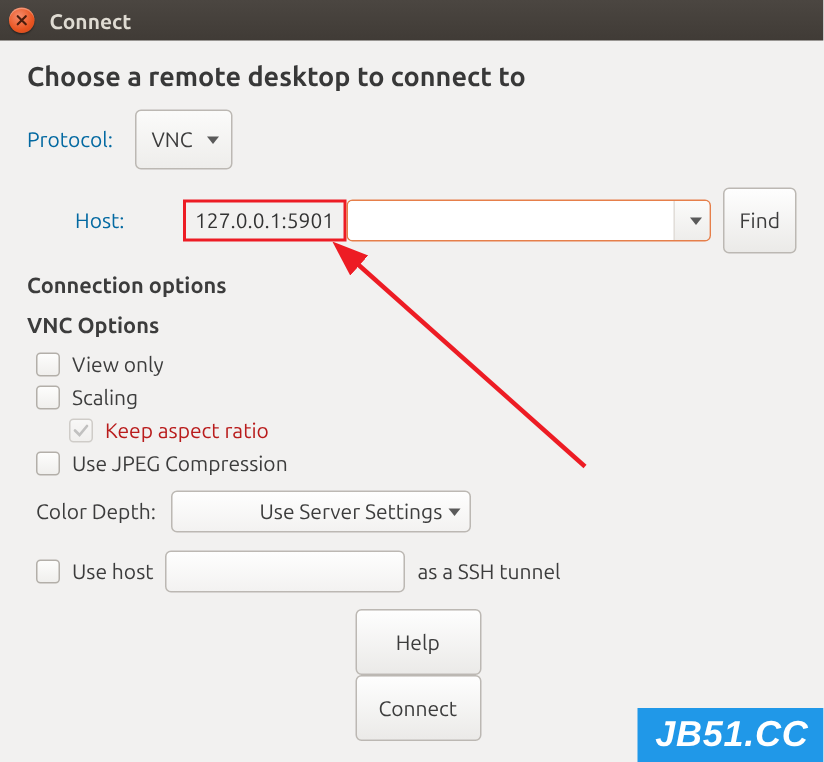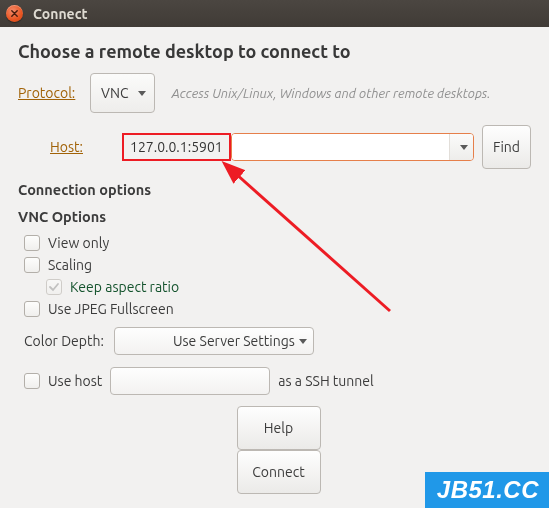--- a/index.html
+++ b/index.html
@@ -27,21 +27,21 @@
   }
   .titlebar .close svg { width:9px; height:9px; }
   .titlebar .title { color:#dfdbd2; font-weight:600; font-size:14px; }
   .content {
     padding: 14px 18px 12px 18px;
     position: relative;
     height: calc(508px - 27px);
   }
   .heading { font-weight: bold; font-size: 18px; margin-bottom: 12px; color:#383838; }
   .row { display:flex; align-items:center; margin-bottom:12px; }
-  .lbl { width: 72px; color:#a16207;text-decoration:underline; }
+  .lbl { width: 72px; color:#0369a1; }
   .lbl-sm { width:72px;margin-left:32px; }
   select, .combo, input[type=text], .dropdown {
     background: linear-gradient(to bottom, #fefefe, #f3f2f1);
     border: 1px solid #bcb8b3;
     border-radius: 4px;
     height: 28px;
     font: inherit;
     color:#3c3c3c;
     padding: 0 6px;
   }
@@ -92,21 +92,21 @@
   .section { font-weight:bold; font-size:14.5px; margin:10px 0 10px 0; }
   .opt { display:flex; align-items:center; margin:6px 0 6px 6px; gap:8px; }
   .chk {
     width:16px; height:16px; border:1px solid #b3afa9; border-radius:3px;
     background:linear-gradient(to bottom,#fdfdfc,#f0efed);
     display:inline-flex; align-items:center; justify-content:center;
     flex-shrink:0;
   }
   .chk.disabled { opacity:0.55; }
   .chk.checked svg { width:12px; height:12px; }
-  .disabled-text { color:#14532d; }
+  .disabled-text { color:#b91c1c; }
   .dropdown-row { display:flex; align-items:center; gap:10px; margin:10px 0 12px 6px; }
   .dropdown {
     display:flex; align-items:center; justify-content:flex-end;
     width:200px; padding:0 6px 0 10px;
   }
   .ssh-row { display:flex; align-items:center; gap:8px; margin:6px 0 10px 6px; }
   .ssh-row input { width:160px; }
   .footer {
     position:absolute; left:0; right:0; bottom:0;
     display:flex; align-items:center; padding:10px 16px 14px 16px;flex-direction:column;
@@ -143,21 +143,20 @@
 <div class="content">
 
   <div class="heading">Choose a remote desktop to connect to</div>
 
   <div class="row">
     <div class="lbl">Protocol:</div>
     <div class="combo-proto">
       <span>VNC</span>
       <span class="tri"></span>
     </div>
-    <div class="hint">Access Unix/Linux, Windows and other remote desktops.</div>
   </div>
 
   <div class="row">
     <div class="lbl lbl-sm">Host:</div>
     <div class="highlight-box">
       <span style="color:#333;padding:0 4px;">127.0.0.1:5901</span>
     </div>
     <div class="host-combo">
       <input type="text" style="color: transparent;" value="127.0.0.1:5901">
       <div class="dd">
@@ -181,21 +180,21 @@
   <div class="opt" style="margin-left:28px;">
     <span class="chk disabled checked">
       <svg viewBox="0 0 12 12">
           <path d="M2 6 L5 9 L10 3" stroke="#9a9a9a" stroke-width="1.8" fill="none" stroke-linecap="round"></path>
         </svg>
     </span>
     <span class="disabled-text">Keep aspect ratio</span>
   </div>
   <div class="opt">
     <span class="chk"></span>
-    <span>Use JPEG Fullscreen</span>
+    <span>Use JPEG Compression</span>
   </div>
 
   <div class="dropdown-row">
     <span>Color Depth:</span>
     <div class="dropdown">
       <span>Use Server Settings</span>
       <span class="tri"></span>
     </div>
   </div>
 

